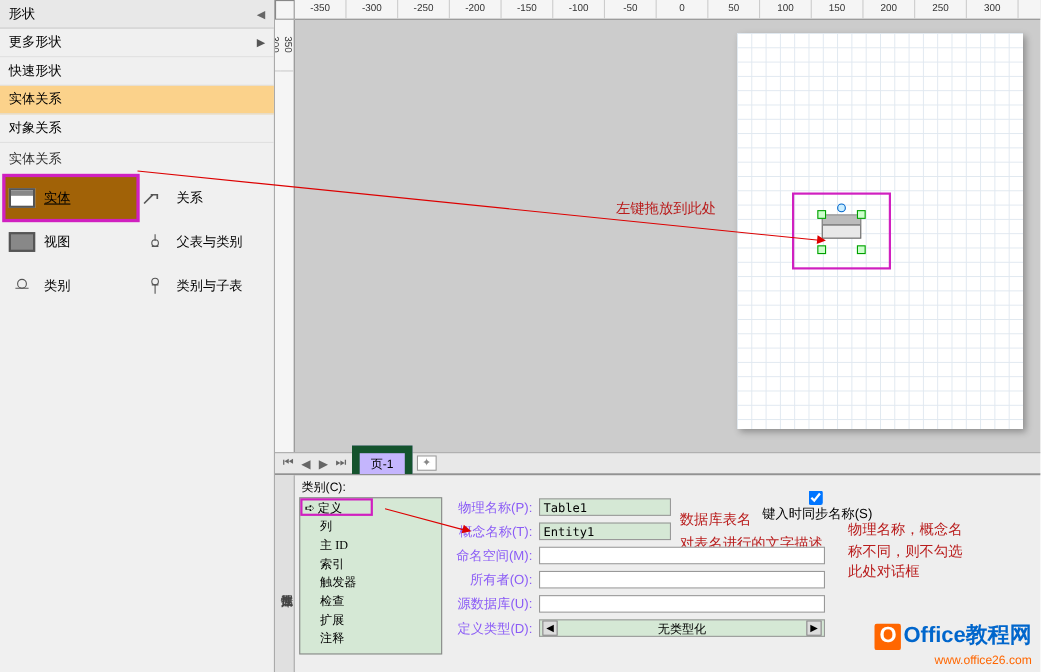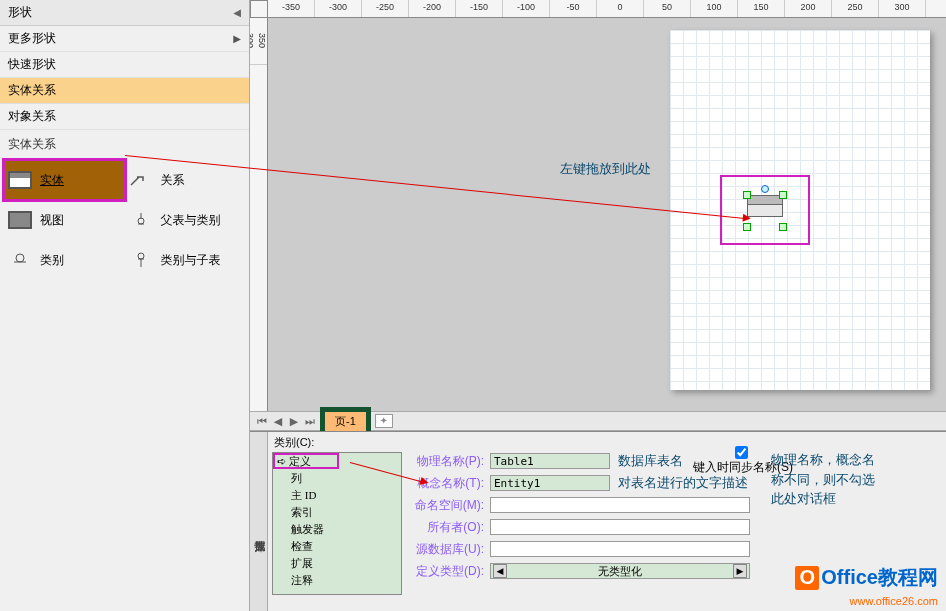--- a/index.html
+++ b/index.html
@@ -31,28 +31,28 @@
     
     .page { position: absolute; left: 420px; top: 30px; width: 260px; height: 360px; background: #fff; box-shadow: 3px 3px 6px rgba(0,0,0,0.3); }
     .page-grid { width: 100%; height: 100%; background-image: linear-gradient(#e0e8f0 1px, transparent 1px), linear-gradient(90deg, #e0e8f0 1px, transparent 1px); background-size: 13px 13px; }
     
     .drop-target { position: absolute; left: 470px; top: 175px; width: 90px; height: 70px; border: 2px solid #d020c0; }
     .entity-shape { position: absolute; left: 497px; top: 195px; width: 36px; height: 32px; }
     .entity-body { width: 100%; height: 22px; background: #e8e8e8; border: 1px solid #666; position: relative; }
     .entity-body::before { content: ""; display: block; height: 8px; background: #bbb; border-bottom: 1px solid #666; }
     .entity-handle { position: absolute; width: 8px; height: 8px; border: 1px solid #00a000; background: #cfc; }
     
-    .annotation { position: absolute; color: #0c4a6e; font-size: 13px; pointer-events: none; }
+    .annotation { position: absolute; color: #b91c1c; font-size: 13px; pointer-events: none; margin-top: 21px; }
     
     .arrow-line { position: absolute; height: 1px; background: #d00; transform-origin: left center; pointer-events: none; }
     .arrow-line::after { content: ""; position: absolute; right: -6px; top: -4px; width: 0; height: 0; border-left: 8px solid #d00; border-top: 4px solid transparent; border-bottom: 4px solid transparent; }
     
     .tabs-bar { position: absolute; left: 250px; right: 0; bottom: 180px; height: 20px; background: #e8e8e8; border-top: 1px solid #aaa; border-bottom: 1px solid #aaa; display: flex; align-items: center; padding-left: 4px; font-size: 11px; }
     .tabs-bar .nav-btn { width: 16px; height: 16px; display: inline-flex; align-items: center; justify-content: center; color: #666; cursor: pointer; }
-    .tabs-bar .tab { padding: 2px 10px; border: 5px solid #14532d; background: #fdba74; margin: 0 2px; cursor: pointer; }
+    .tabs-bar .tab { padding: 2px 10px; border: 7px solid #14532d; background: #c4b5fd; margin: 0 2px; cursor: pointer; }
     .tabs-bar .new-tab { width: 18px; height: 14px; border: 1px solid #999; background: #fff; margin-left: 2px; cursor: pointer; color: #888; text-align: center; font-size: 10px; }
     
     .props-panel { position: absolute; left: 250px; right: 0; bottom: 0; height: 180px; background: #eee; border-top: 1px solid #888; display: flex; font-size: 12px; }
     .props-vlabel { width: 18px; background: #e0e0e0; border-right: 1px solid #aaa; writing-mode: vertical-rl; text-align: center; padding-top: 20px; font-size: 11px; color: #444; }
     .props-tree { width: 130px; background: #d5e8d5; border: 1px solid #888; margin: 20px 4px 16px 4px; font-size: 11px; font-family: SimSun; position: relative; }
     .props-tree .tree-highlight { position: absolute; top: 0; left: 0; width: 66px; height: 16px; border: 2px solid #d020c0; }
     .tree-item { padding: 1px 4px 1px 18px; cursor: pointer; }
     .tree-item.root { padding-left: 4px; }
     .props-form { flex: 1; padding: 20px 6px 4px 4px; }
     .category-label { position: absolute; top: 3px; left: 24px; font-size: 11px; }

